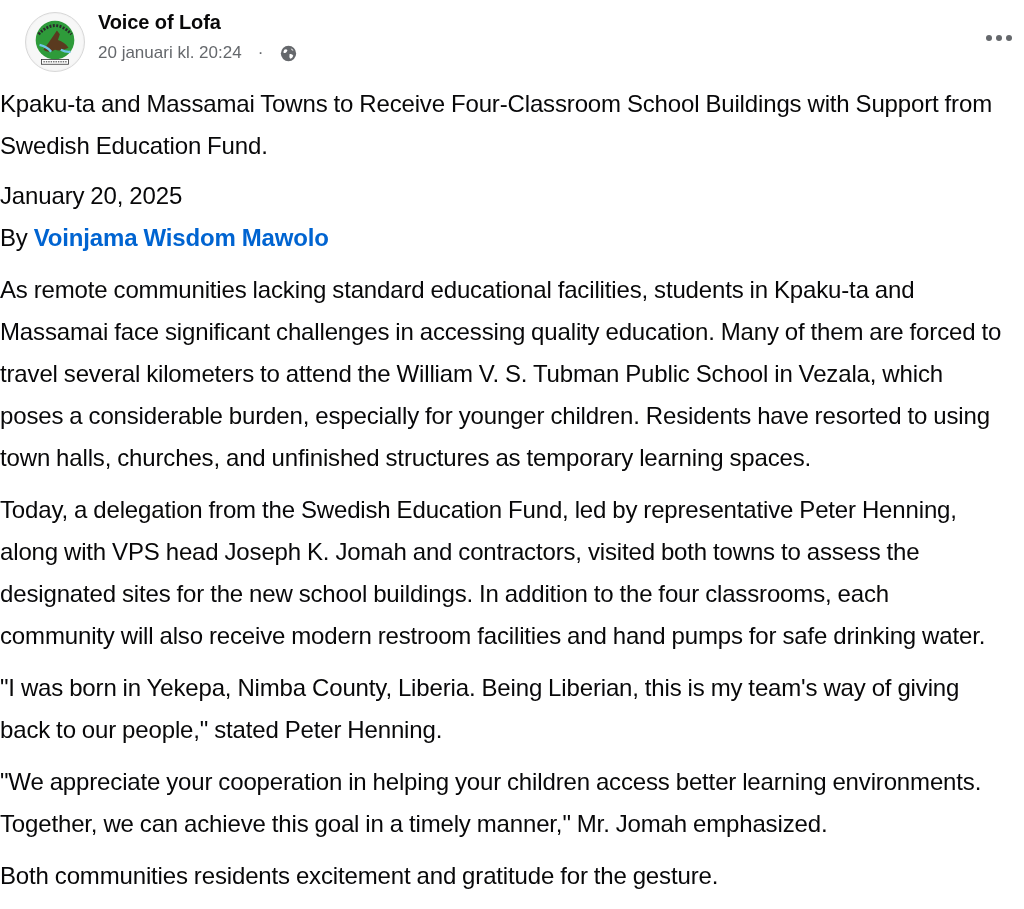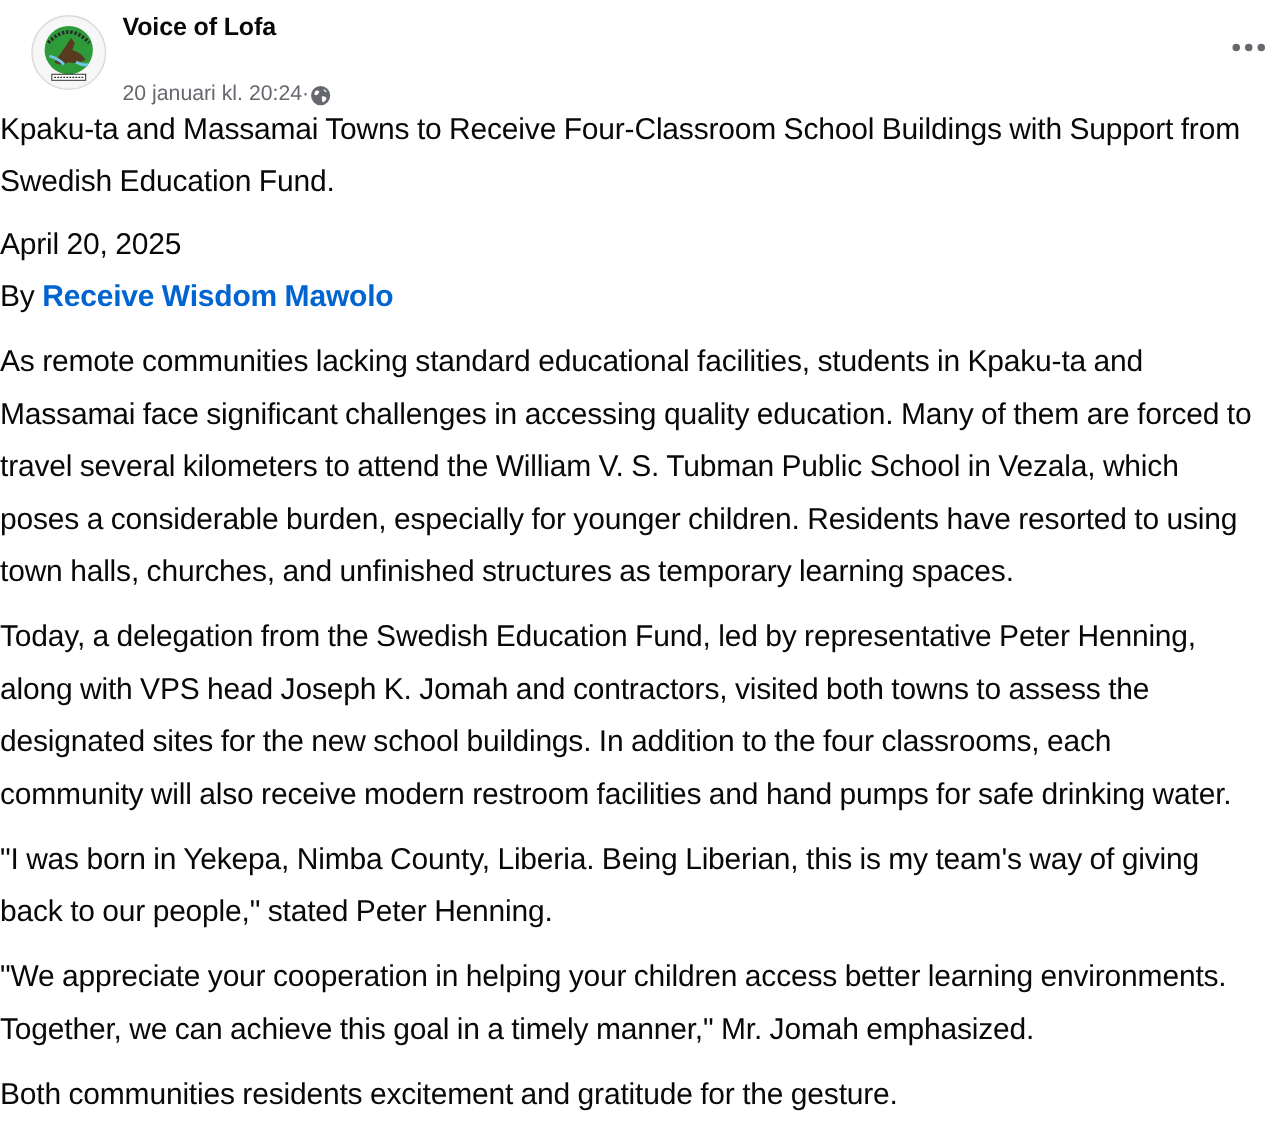--- a/index.html
+++ b/index.html
@@ -49,23 +49,22 @@
       cursor: pointer;
       letter-spacing: -0.1px;
     }
     .meta {
       position: absolute;
       left: 85px;
       top: 43px;
       font-size: 17px;
       color: #65686c;
       display: flex;
-      align-items: flex-end;
-      gap: 0;
-      margin-top: 22px;
+      align-items: center;
+      gap: 16px;
     }
     .meta .timestamp { cursor: pointer; }
     .globe {
       width: 17px;
       height: 17px;
       display: inline-block;
       margin-left: 1px;
     }
     .globe svg { width: 17px; height: 17px; display: block; }
     .more-button {
@@ -142,22 +141,22 @@
     <div class="more-button">
       <span class="dot"></span>
       <span class="dot"></span>
       <span class="dot"></span>
     </div>
   </div>
 
   <div class="body-text">
     <p class="title-block">Kpaku-ta and Massamai Towns to Receive Four-Classroom School Buildings with Support from Swedish Education Fund.</p>
     <p>
-      <span class="date-line">April 20, 2025</span>
-      <span>By </span><a class="author-link">Receive Wisdom Mawolo</a>
+      <span class="date-line">January 20, 2025</span>
+      <span>By </span><a class="author-link">Voinjama Wisdom Mawolo</a>
     </p>
     <p>As remote communities lacking standard educational facilities, students in Kpaku-ta and Massamai face significant challenges in accessing quality education. Many of them are forced to travel several kilometers to attend the William V. S. Tubman Public School in Vezala, which poses a considerable burden, especially for younger children. Residents have resorted to using town halls, churches, and unfinished structures as temporary learning spaces.</p>
     <p>Today, a delegation from the Swedish Education Fund, led by representative Peter Henning, along with VPS head Joseph K. Jomah and contractors, visited both towns to assess the designated sites for the new school buildings. In addition to the four classrooms, each community will also receive modern restroom facilities and hand pumps for safe drinking water.</p>
     <p>"I was born in Yekepa, Nimba County, Liberia. Being Liberian, this is my team's way of giving back to our people," stated Peter Henning.</p>
     <p>"We appreciate your cooperation in helping your children access better learning environments. Together, we can achieve this goal in a timely manner," Mr. Jomah emphasized.</p>
     <p>Both communities residents excitement and gratitude for the gesture.</p>
   </div>
 
 </div>
 

